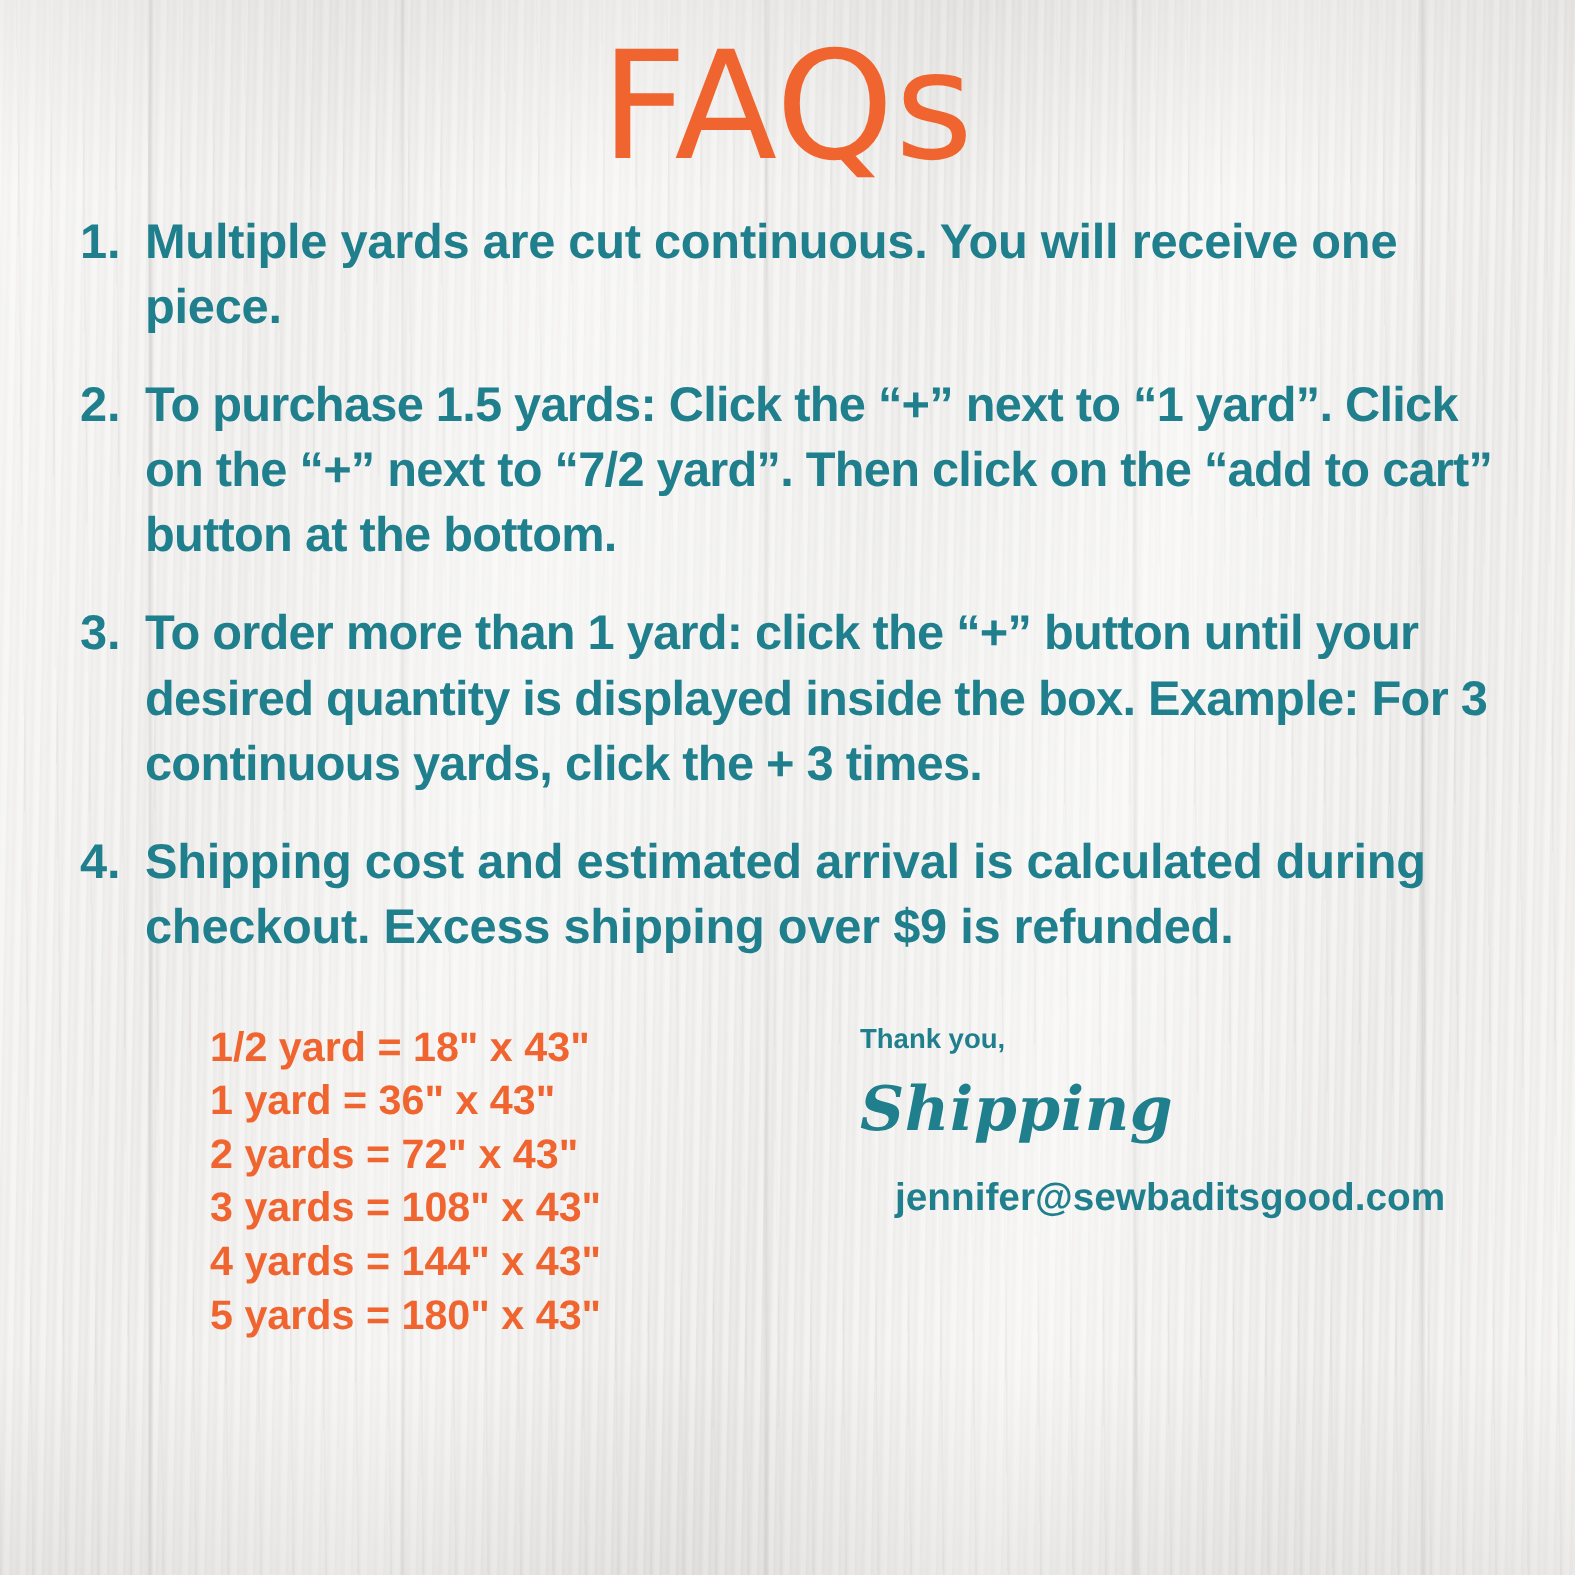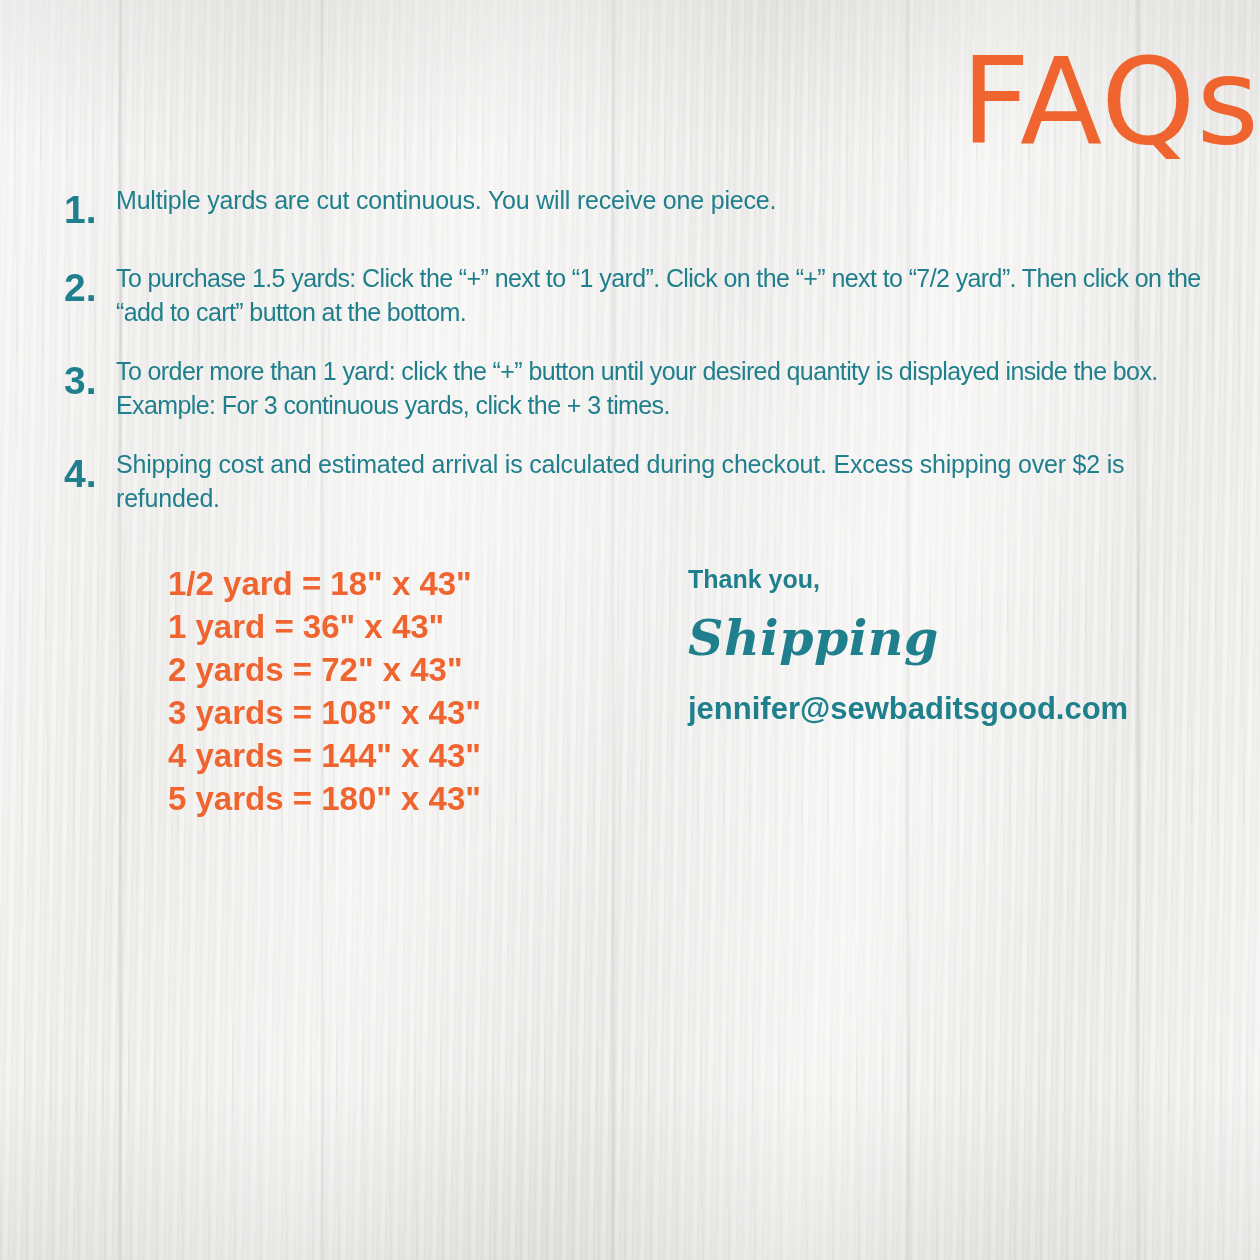--- a/index.html
+++ b/index.html
@@ -76,27 +76,27 @@
 
   #content {
     position: relative;
     z-index: 2;
     width: 100%;
     height: 100%;
   }
 
   
   .title {
-    text-align: right;
+    text-align: center;
     color: #f0652f;
     font-size: 120px;
     line-height: 1;
     font-weight: 400;
     letter-spacing: 1px;
-    padding-top: 42px;
+    padding-top: 26px;
     font-family: "DejaVu Sans", sans-serif;
   }
 
   
   .faq-list {
     margin: 22px 0 0 0;
     padding: 0 58px 0 64px;
     list-style: none;
     color: #1f7f8c;
   }
@@ -109,22 +109,22 @@
     flex: 0 0 auto;
     width: 52px;
     font-size: 39px;
     font-weight: bold;
     line-height: 1.34;
     text-align: left;
     color: #1f7f8c;
   }
   .faq-text {
     flex: 1 1 auto;
-    font-size: 25px;
-    font-weight: normal;
+    font-size: 39px;
+    font-weight: bold;
     line-height: 1.34;
     color: #1f7f8c;
     letter-spacing: -0.2px;
   }
   .item-2 .faq-text, .item-3 .faq-text { letter-spacing: -0.6px; }
 
   
   .bottom {
     display: flex;
     padding: 22px 40px 0 168px;
@@ -139,40 +139,41 @@
     line-height: 1.30;
     letter-spacing: 0px;
     white-space: pre;
   }
   .signoff {
     flex: 1 1 auto;
     color: #1f7f8c;
     padding-left: 0px;
   }
   .thanks {
-    font-size: 25px;
+    font-size: 22px;
     font-weight: bold;
     line-height: 1.3;
     margin-bottom: 14px;
   }
   .sig {
     font-family: "DejaVu Serif", serif;
     font-style: italic;
     font-weight: bold;
     font-size: 49px;
     line-height: 1.15;
     letter-spacing: 0.5px;
     margin-bottom: 22px;
     color: #1f7f8c;
   }
   .contact {
     font-size: 31px;
     font-weight: bold;
     line-height: 1.35;
     color: #1f7f8c;
+    margin-left: 28px;
   }
 </style>
 </head>
 <body>
 
 <div id="page">
   <div id="content">
 
     <div class="title">FAQs</div>
 
@@ -184,21 +185,21 @@
       <li class="faq-item item-2">
         <span class="faq-num">2.</span>
         <span class="faq-text">To purchase 1.5 yards: Click  the “+” next to “1 yard”. Click on the “+” next to “7/2 yard”.  Then click on the “add to cart” button at the bottom.</span>
       </li>
       <li class="faq-item item-3">
         <span class="faq-num">3.</span>
         <span class="faq-text">To order more than 1 yard:  click the “+” button until your desired quantity is displayed inside the box. Example: For 3 continuous yards, click the + 3 times.</span>
       </li>
       <li class="faq-item item-4">
         <span class="faq-num">4.</span>
-        <span class="faq-text">Shipping cost and estimated arrival is calculated during checkout. Excess shipping over $2 is refunded.</span>
+        <span class="faq-text">Shipping cost and estimated arrival is calculated during checkout. Excess shipping over $9 is refunded.</span>
       </li>
     </ul>
 
     <div class="bottom">
       <div class="sizes">
         <div class="size-line">1/2 yard = 18" x 43"</div>
         <div class="size-line">1 yard = 36" x 43"</div>
         <div class="size-line">2 yards = 72" x 43"</div>
         <div class="size-line">3 yards = 108" x 43"</div>
         <div class="size-line">4 yards = 144" x 43"</div>

